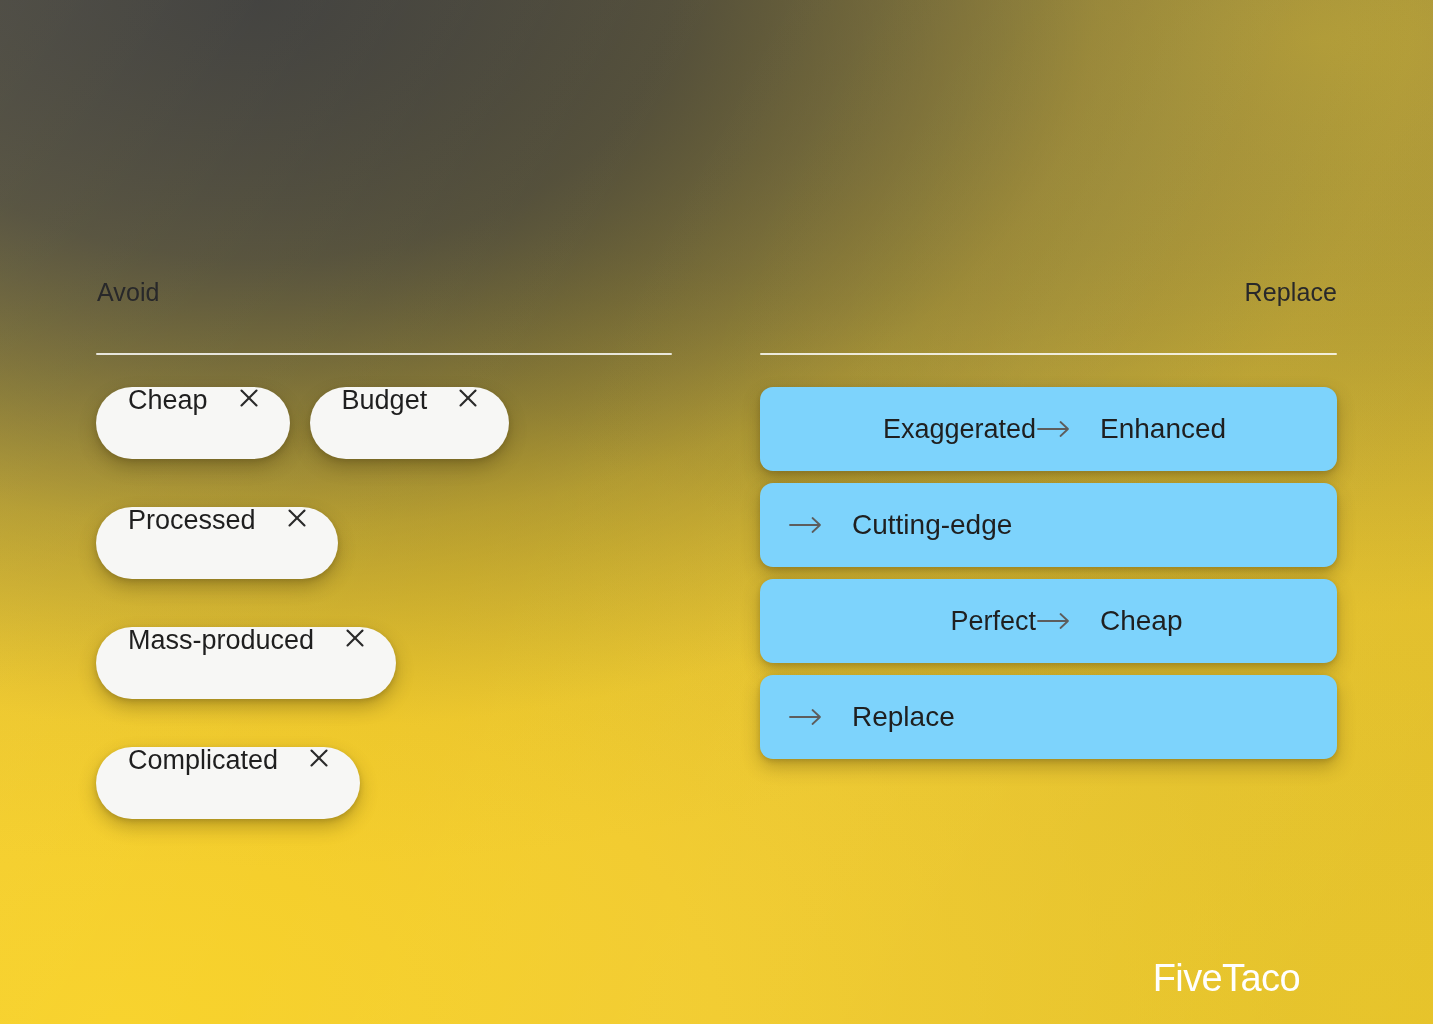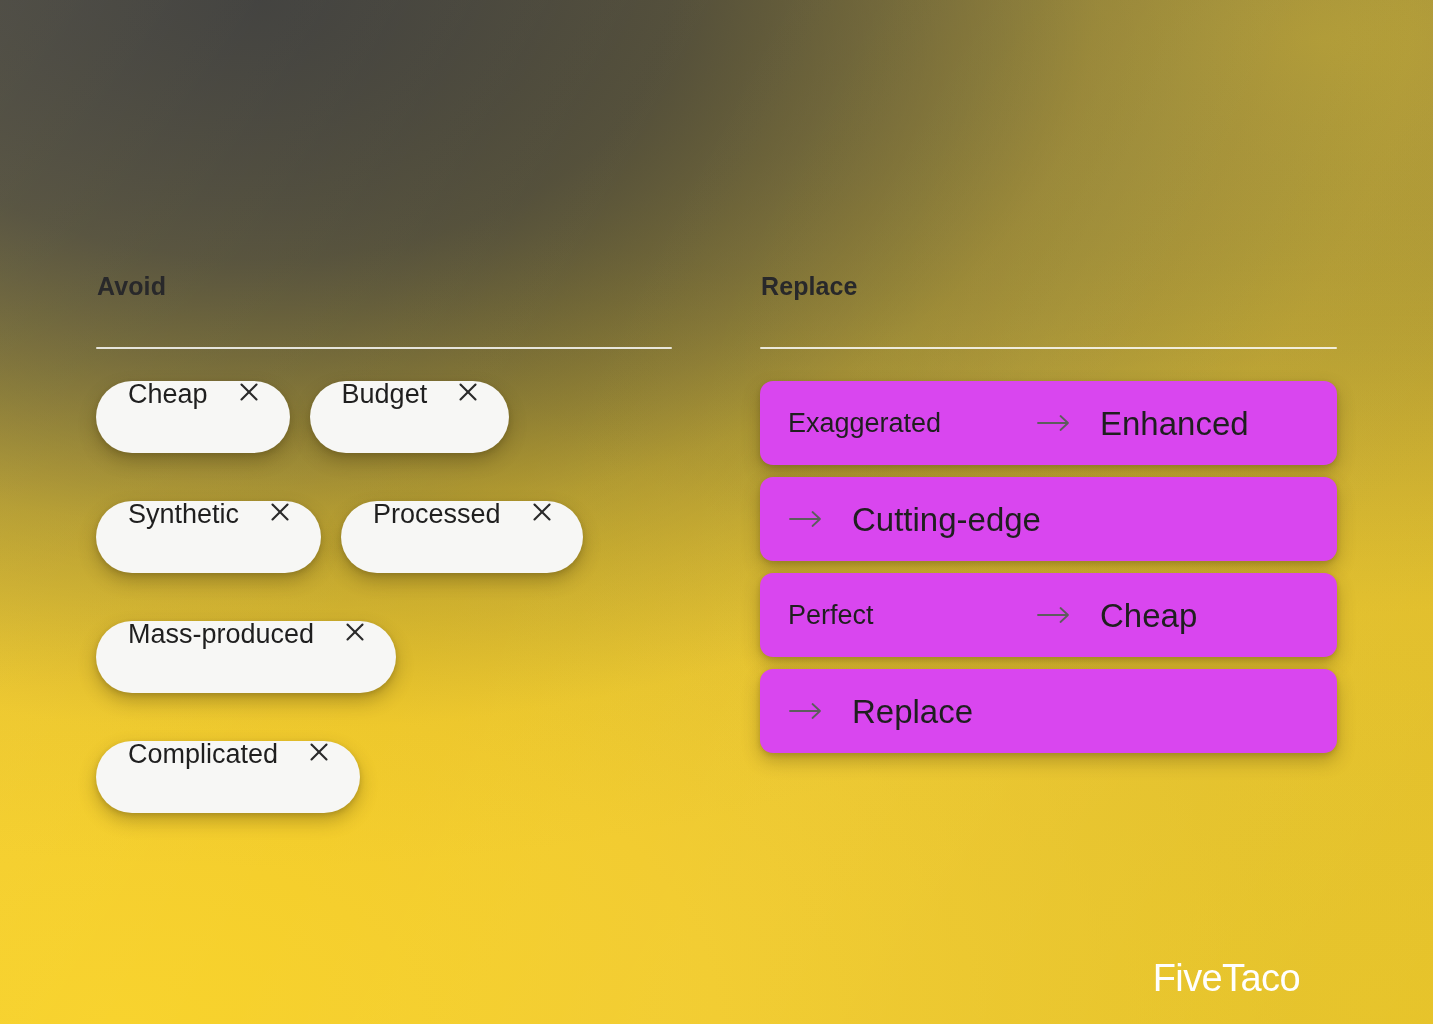--- a/index.html
+++ b/index.html
@@ -37,29 +37,29 @@
   .content {
     position: absolute;
     left: 96px;
     top: 268px;
     width: 1241px;
     display: flex;
     gap: 88px;
   }
   .column { display: flex; flex-direction: column; }
   .col-avoid { width: 576px; }
-  .col-replace { width: 577px; }
+  .col-replace { width: 577px; text-align: right; }
 
   .col-title {
     font-size: 25px;
-    font-weight: bold;
+    font-weight: normal;
     color: #28282a;
     letter-spacing: 0.1px;
     line-height: 1;
-    margin: 6px 0 0 1px;
+    margin: 12px 0 0 1px;
   }
   .col-rule {
     height: 2px;
     background: rgba(255,255,255,0.82);
     margin-top: 48px;
     border-radius: 1px;
   }
 
   
   .chips {
@@ -103,42 +103,42 @@
     display: flex;
     flex-direction: column;
     gap: 12px;
   }
   .card {
     height: 84px;
     box-sizing: border-box;
     display: flex;
     align-items: center;
     padding: 0 28px;
-    background: #d946ef;
+    background: #7dd3fc;
     border-radius: 13px;
     box-shadow: 0 8px 18px rgba(60,48,10,0.30), 0 2px 5px rgba(60,48,10,0.18);
   }
   .card-from {
     font-size: 27px;
     color: #1f1f1f;
     line-height: 1;
     width: 248px;
     flex: none;
     white-space: nowrap;
   }
   .card-arrow {
     width: 36px;
     height: 20px;
     flex: none;
     display: block;
     margin-right: 28px;
   }
   .card-arrow path { stroke: #5d5d5d; stroke-width: 1.8; fill: none; stroke-linecap: round; stroke-linejoin: round; }
   .card-to {
-    font-size: 33px;
+    font-size: 28px;
     color: #1f1f1f;
     line-height: 1;
     white-space: nowrap;
   }
 
   
   .brand {
     position: absolute;
     right: 133px;
     bottom: 27px;
@@ -174,27 +174,20 @@
       <div class="chip">
         <span class="chip-label">Budget</span>
         <svg class="chip-x" viewBox="0 0 22 22">
           <line x1="3.5" y1="3.5" x2="18.5" y2="18.5"></line>
           <line x1="18.5" y1="3.5" x2="3.5" y2="18.5"></line>
         </svg>
       </div>
 
       <div class="chip-break"></div>
 
-      <div class="chip">
-        <span class="chip-label">Synthetic</span>
-        <svg class="chip-x" viewBox="0 0 22 22">
-          <line x1="3.5" y1="3.5" x2="18.5" y2="18.5"></line>
-          <line x1="18.5" y1="3.5" x2="3.5" y2="18.5"></line>
-        </svg>
-      </div>
 
       <div class="chip">
         <span class="chip-label">Processed</span>
         <svg class="chip-x" viewBox="0 0 22 22">
           <line x1="3.5" y1="3.5" x2="18.5" y2="18.5"></line>
           <line x1="18.5" y1="3.5" x2="3.5" y2="18.5"></line>
         </svg>
       </div>
 
       <div class="chip-break"></div>

